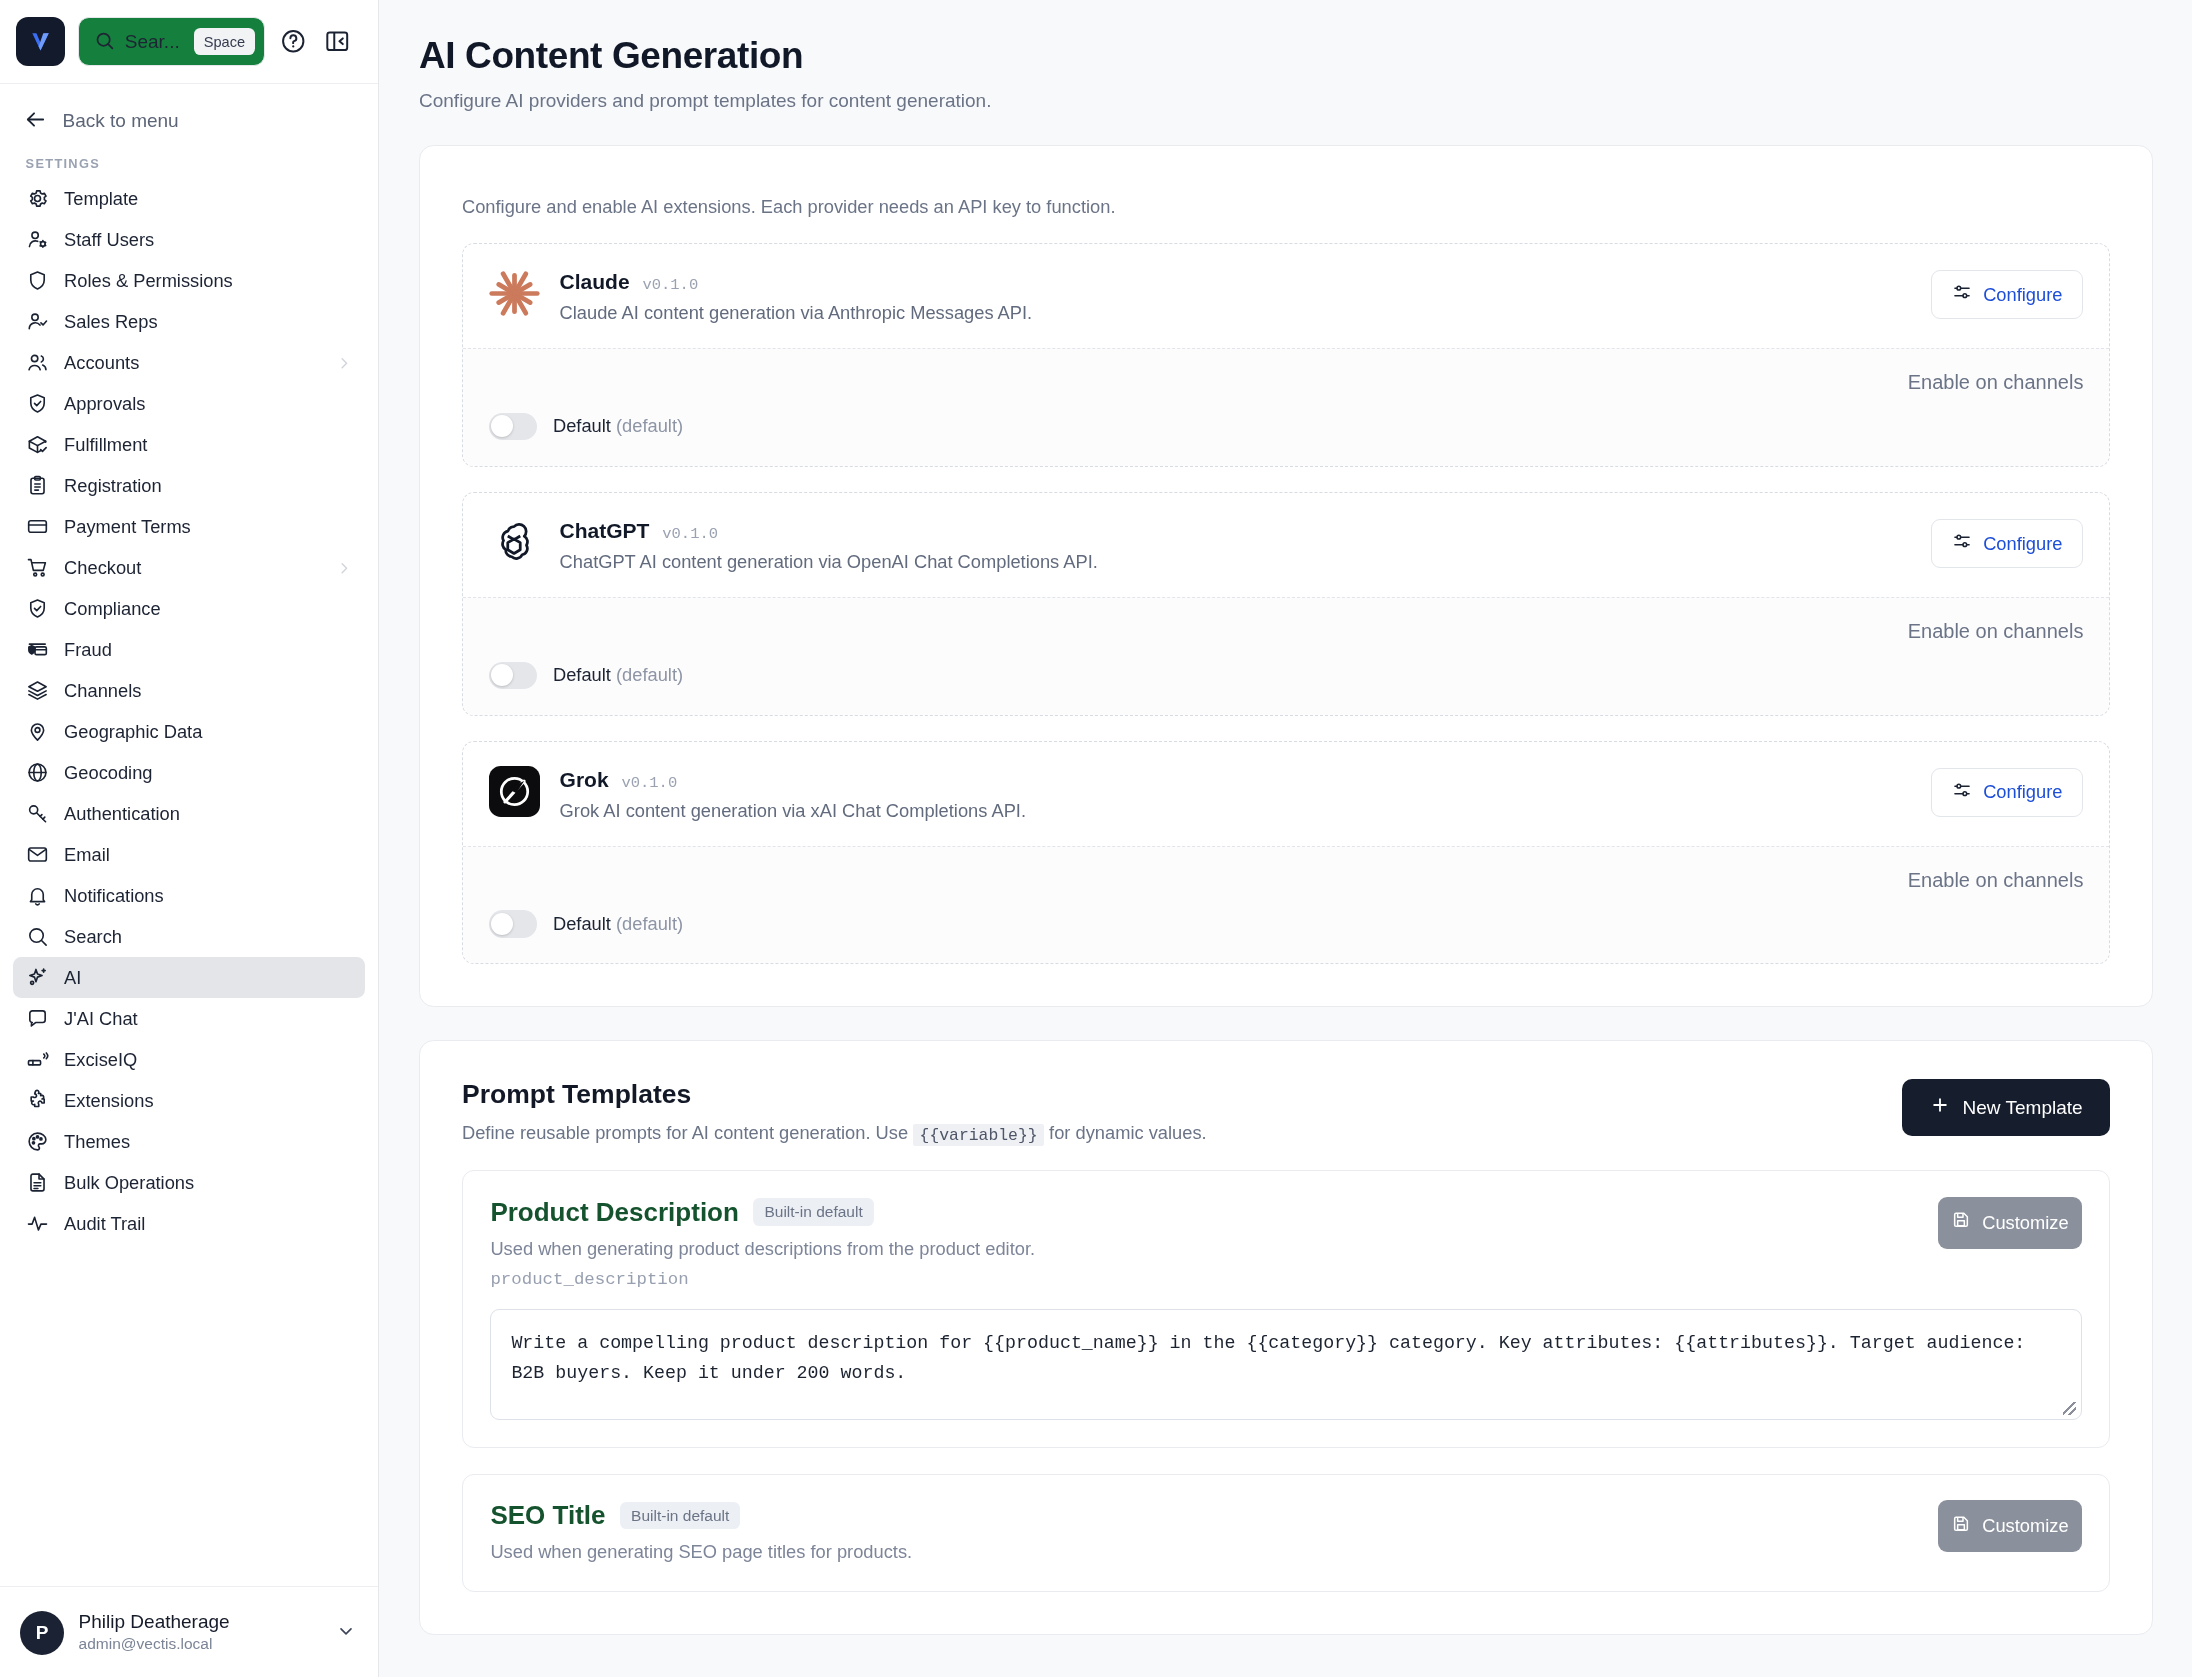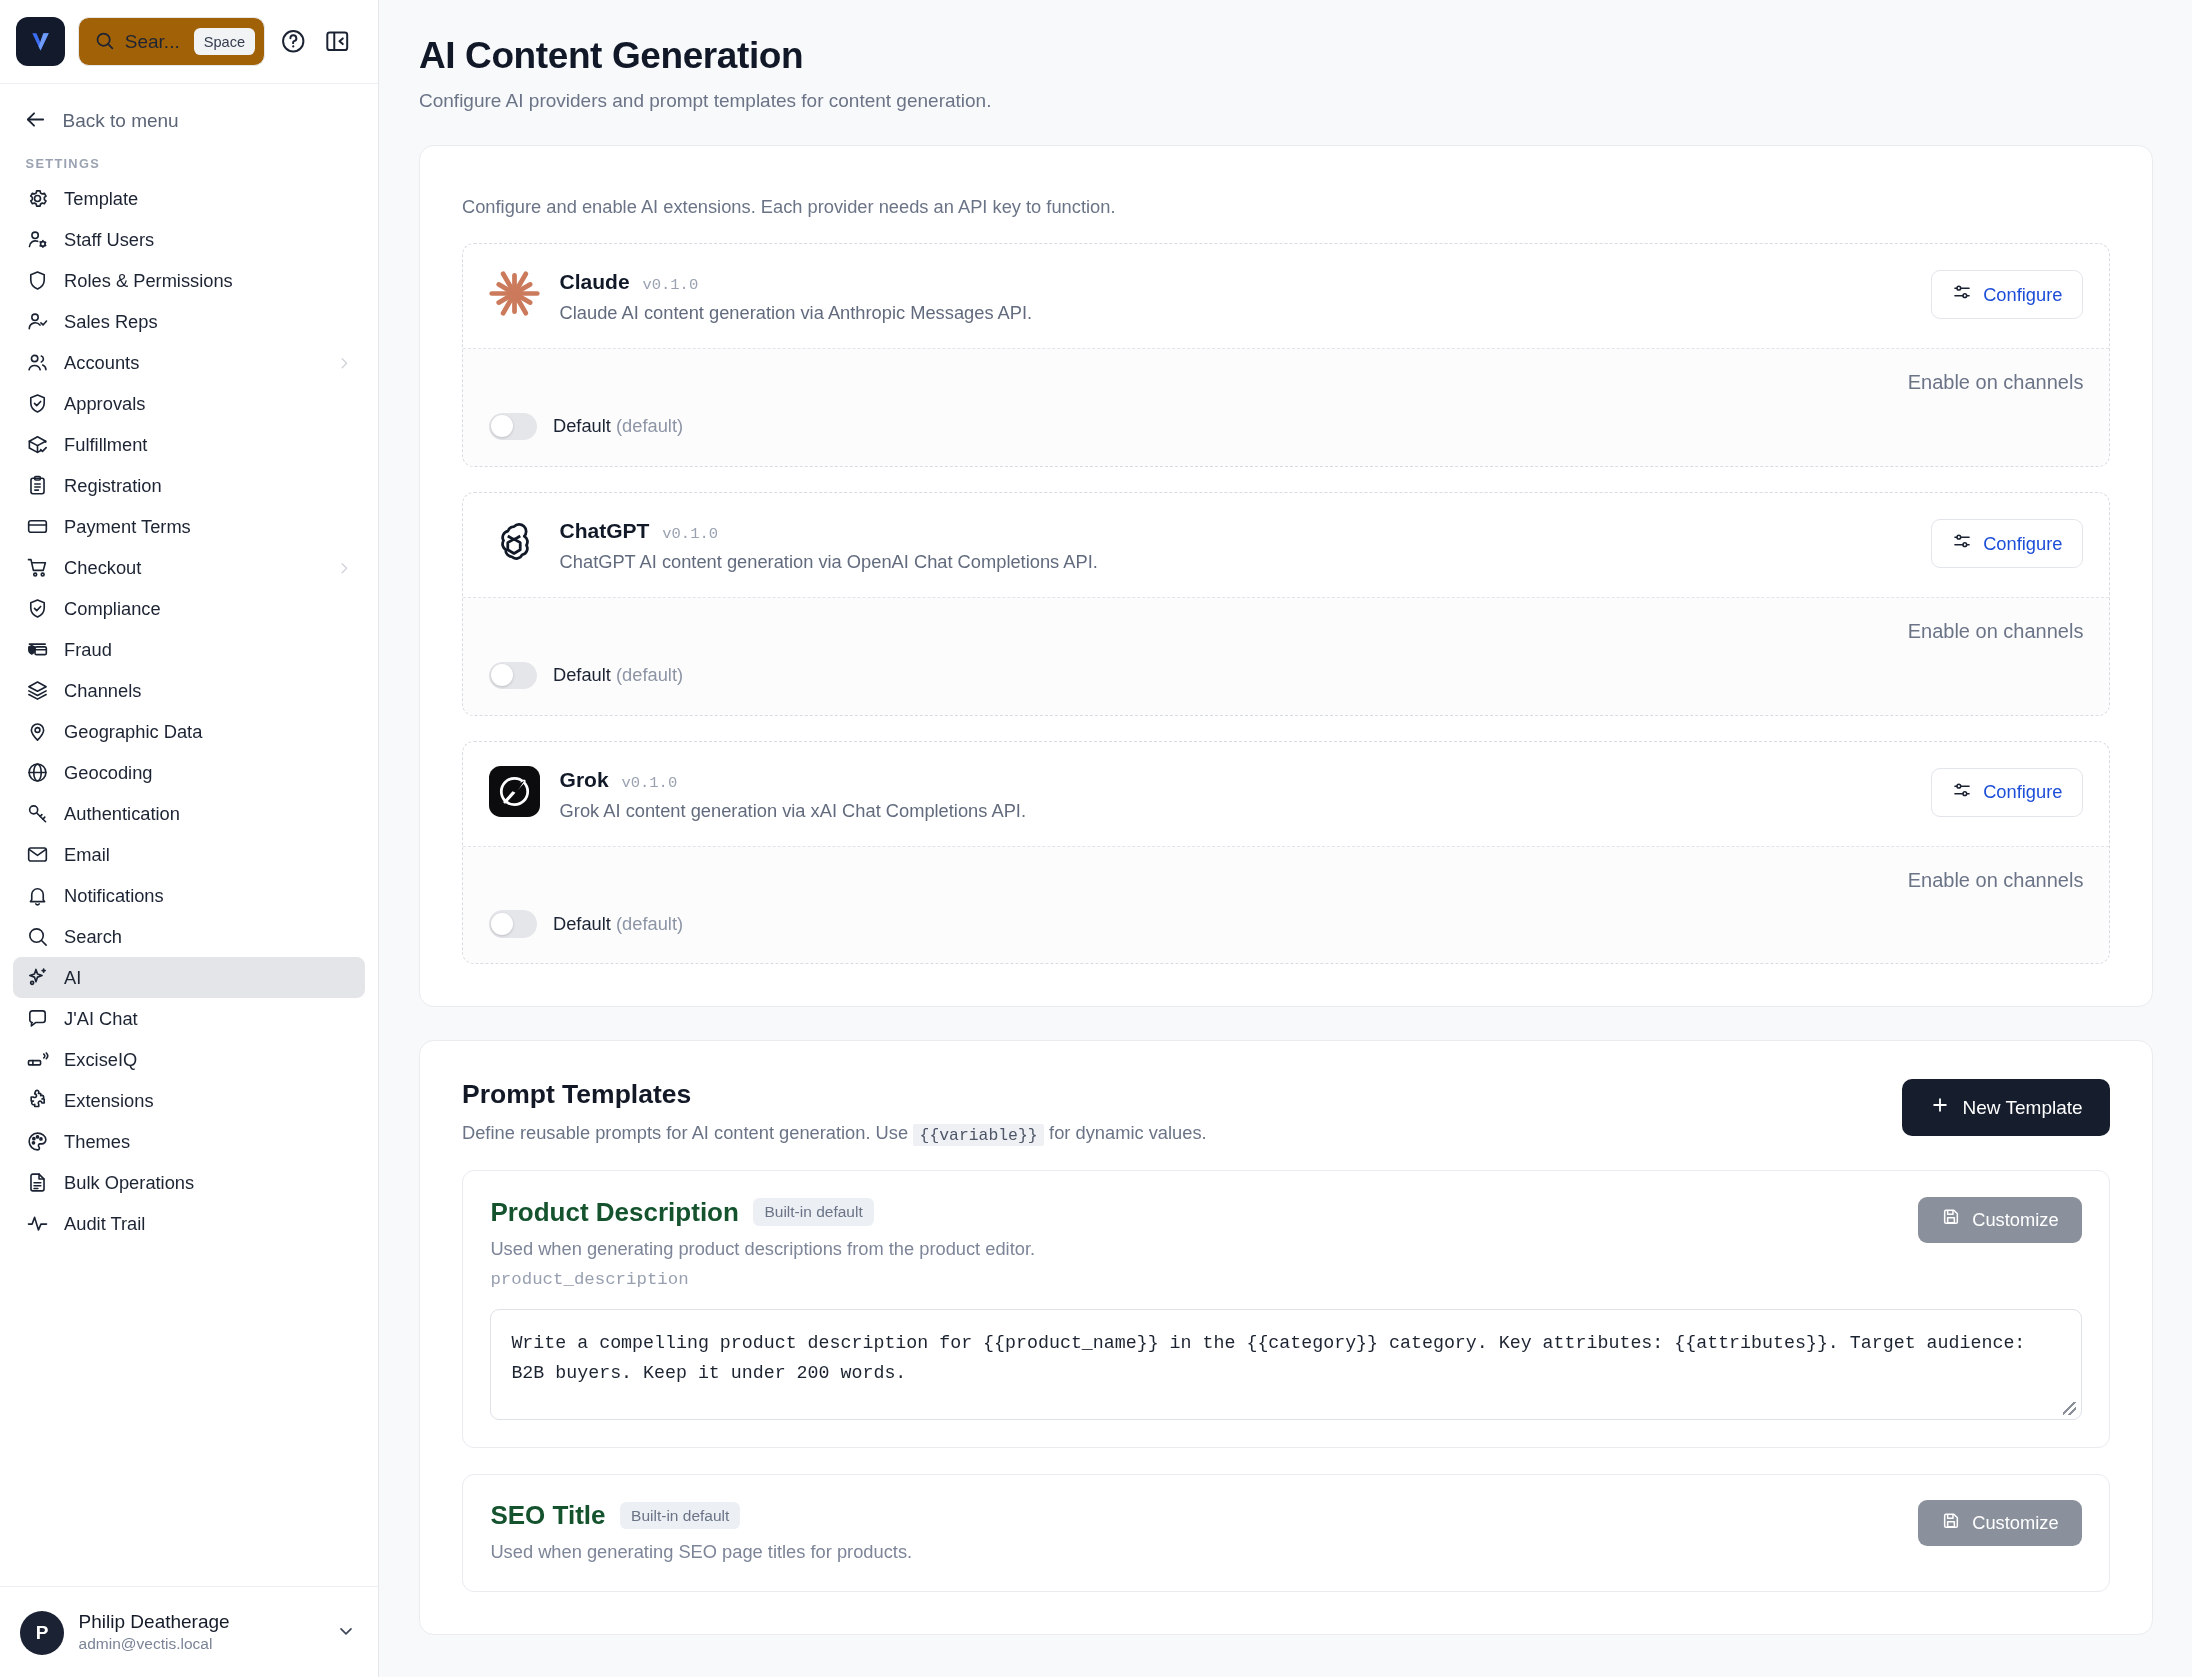--- a/index.html
+++ b/index.html
@@ -29,21 +29,21 @@
   }
   .logo {
     width: 49px; height: 49px; border-radius: 12px;
     background: #131a2b;
     display: flex; align-items: center; justify-content: center;
     flex: 0 0 49px;
   }
   .searchbox {
     flex: 1 1 auto; height: 49px;
     border: 0.9px solid #e5e7eb; border-radius: 11px;
-    background: #a16207;
+    background: #15803d;
     display: flex; align-items: center;
     padding: 0 9.1px 0 14.6px; gap: 10px;
     max-width: 187px;
   }
   .search-ph { font-size: 19px; color: #1e2433; flex: 1 1 auto; white-space: nowrap; overflow: hidden; }
   .kbd {
     background: #f1f3f5; border-radius: 6.4px;
     font-size: 14.6px; color: #333b4d;
     padding: 5.5px 10px; white-space: nowrap;
   }
@@ -182,21 +182,21 @@
   .tmpl-title { font-size: 26px; font-weight: 700; color: #14532d; }
   .badge {
     background: #eceff4; color: #6b7487;
     border-radius: 6.4px; padding: 4.6px 11px; font-size: 15.5px;
   }
   .tmpl-desc { font-size: 18.3px; color: #7d8598; margin-top: 10px; }
   .tmpl-key { font-family: "Liberation Mono", monospace; font-size: 17.4px; color: #98a0b0; margin-top: 10px; }
   .btn-cust {
     background: #8b919c; color: #fff;
     border: none; border-radius: 9.1px;
-    height: 46px; padding: 0 23px;
+    height: 52px; padding: 0 13px;
     display: inline-flex; align-items: center; gap: 11px;
     font-size: 18.3px; cursor: pointer; flex: 0 0 auto;
   }
   .ta {
     margin-top: 20px;
     border: 0.9px solid #dde1e8; border-radius: 9.1px;
     background: #fff; padding: 18.3px 20px 24px 20px;
     font-family: "Liberation Mono", monospace;
     font-size: 18.3px; line-height: 1.65; color: #1d2431;
     min-height: 111px; position: relative;

